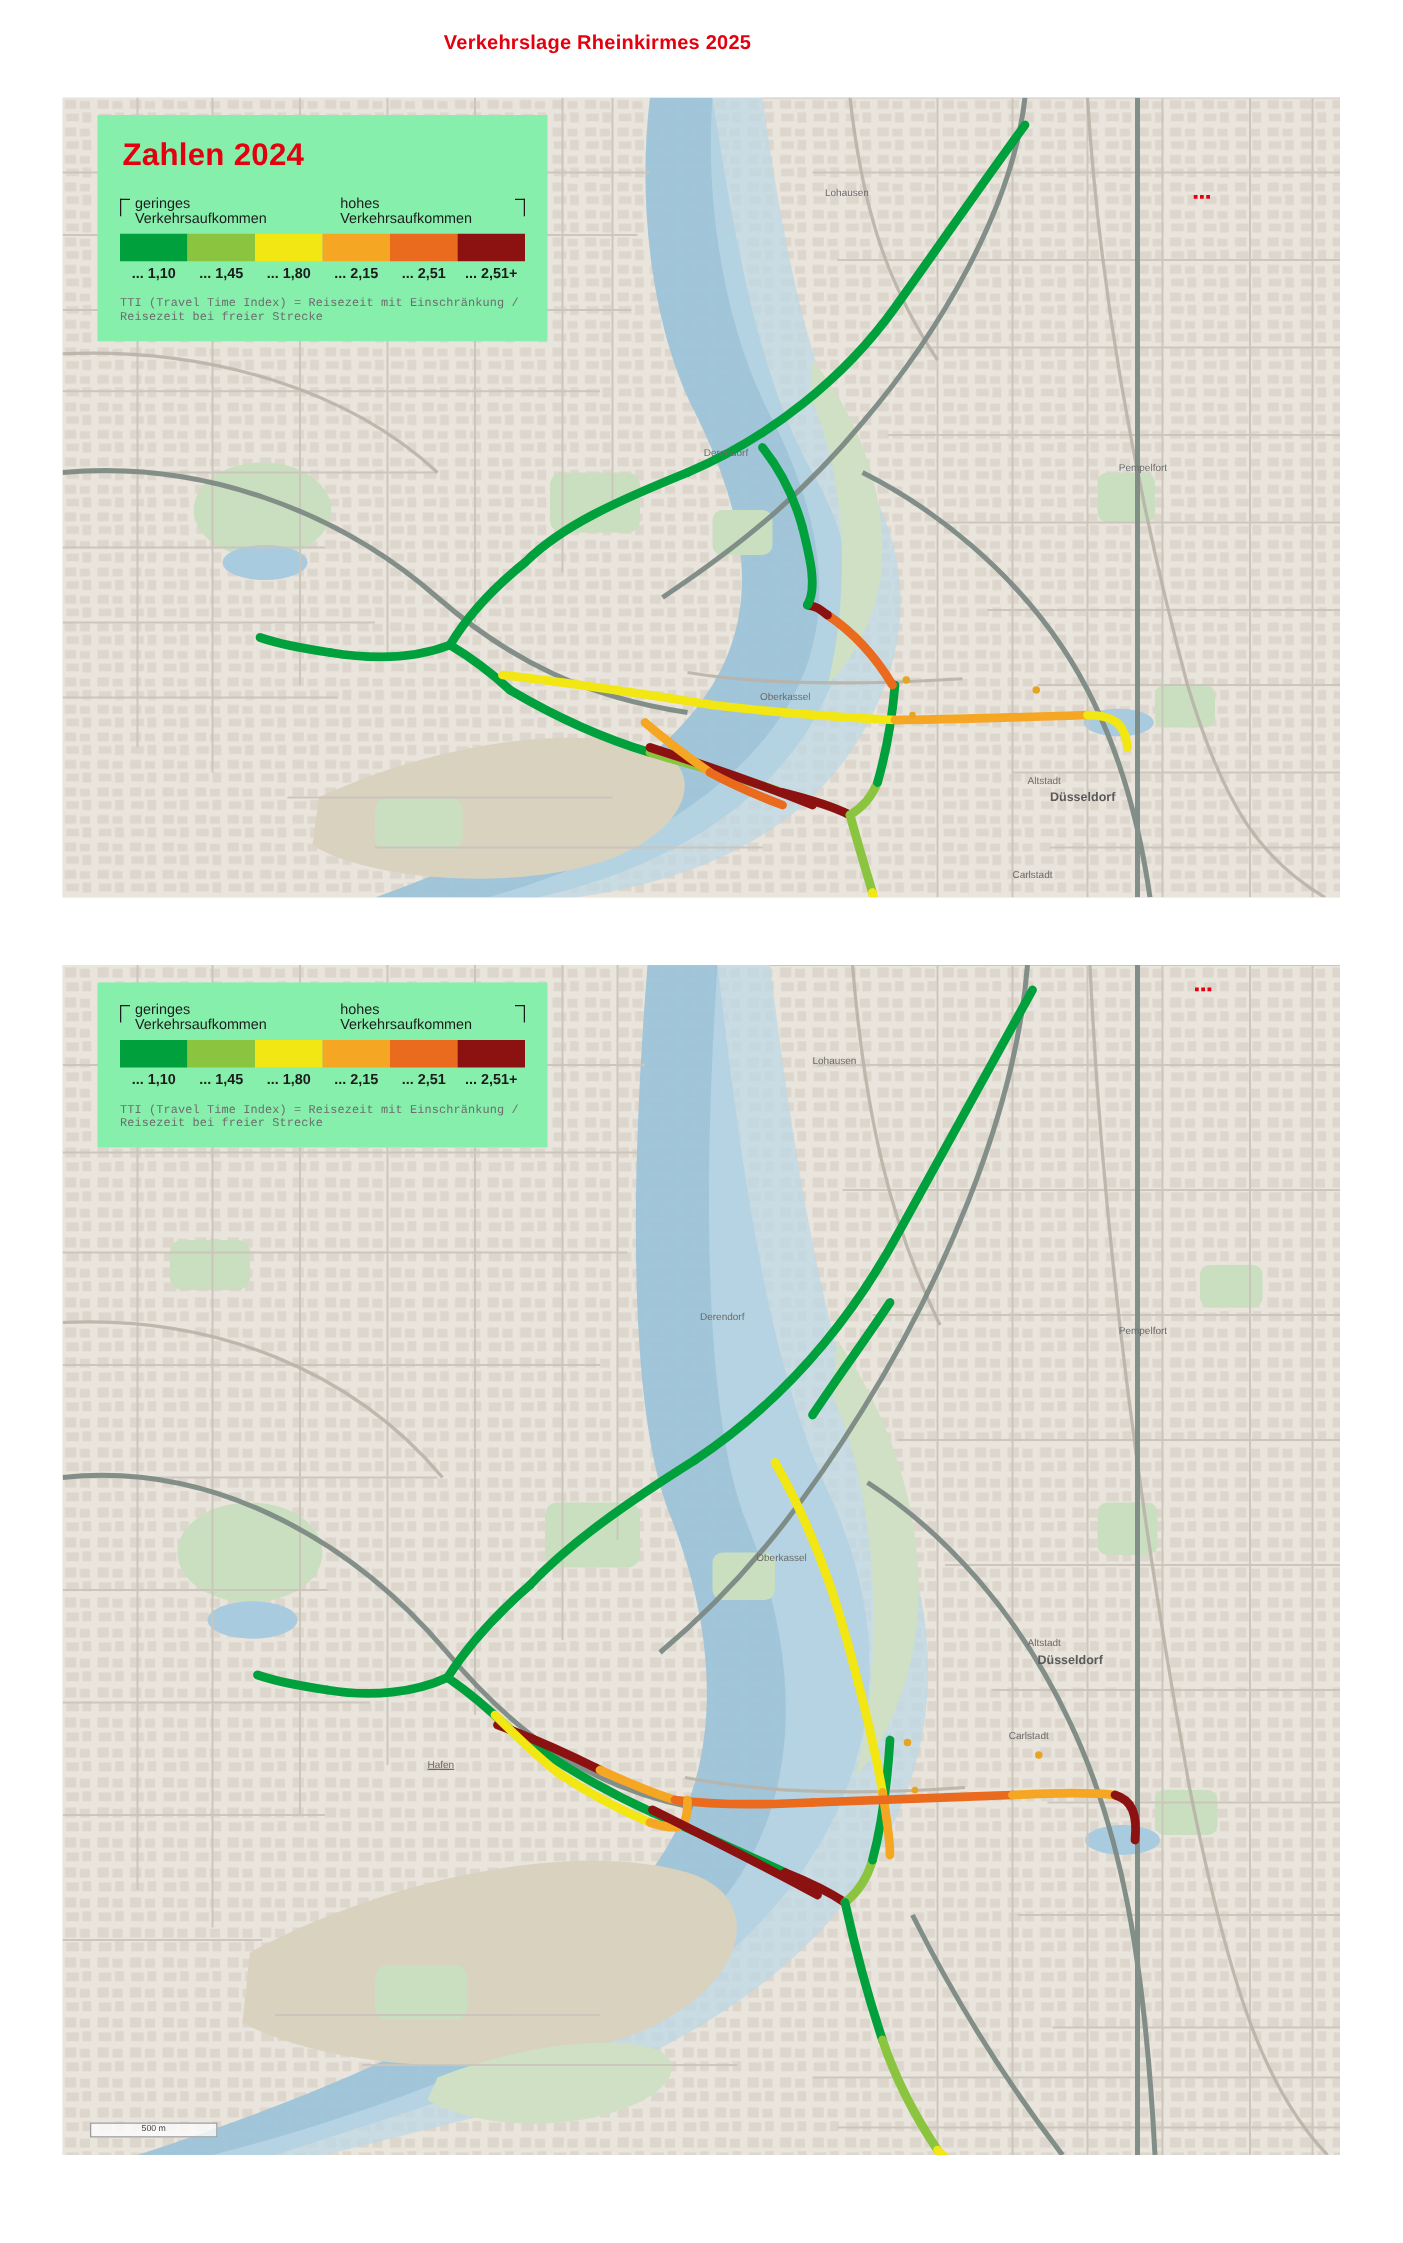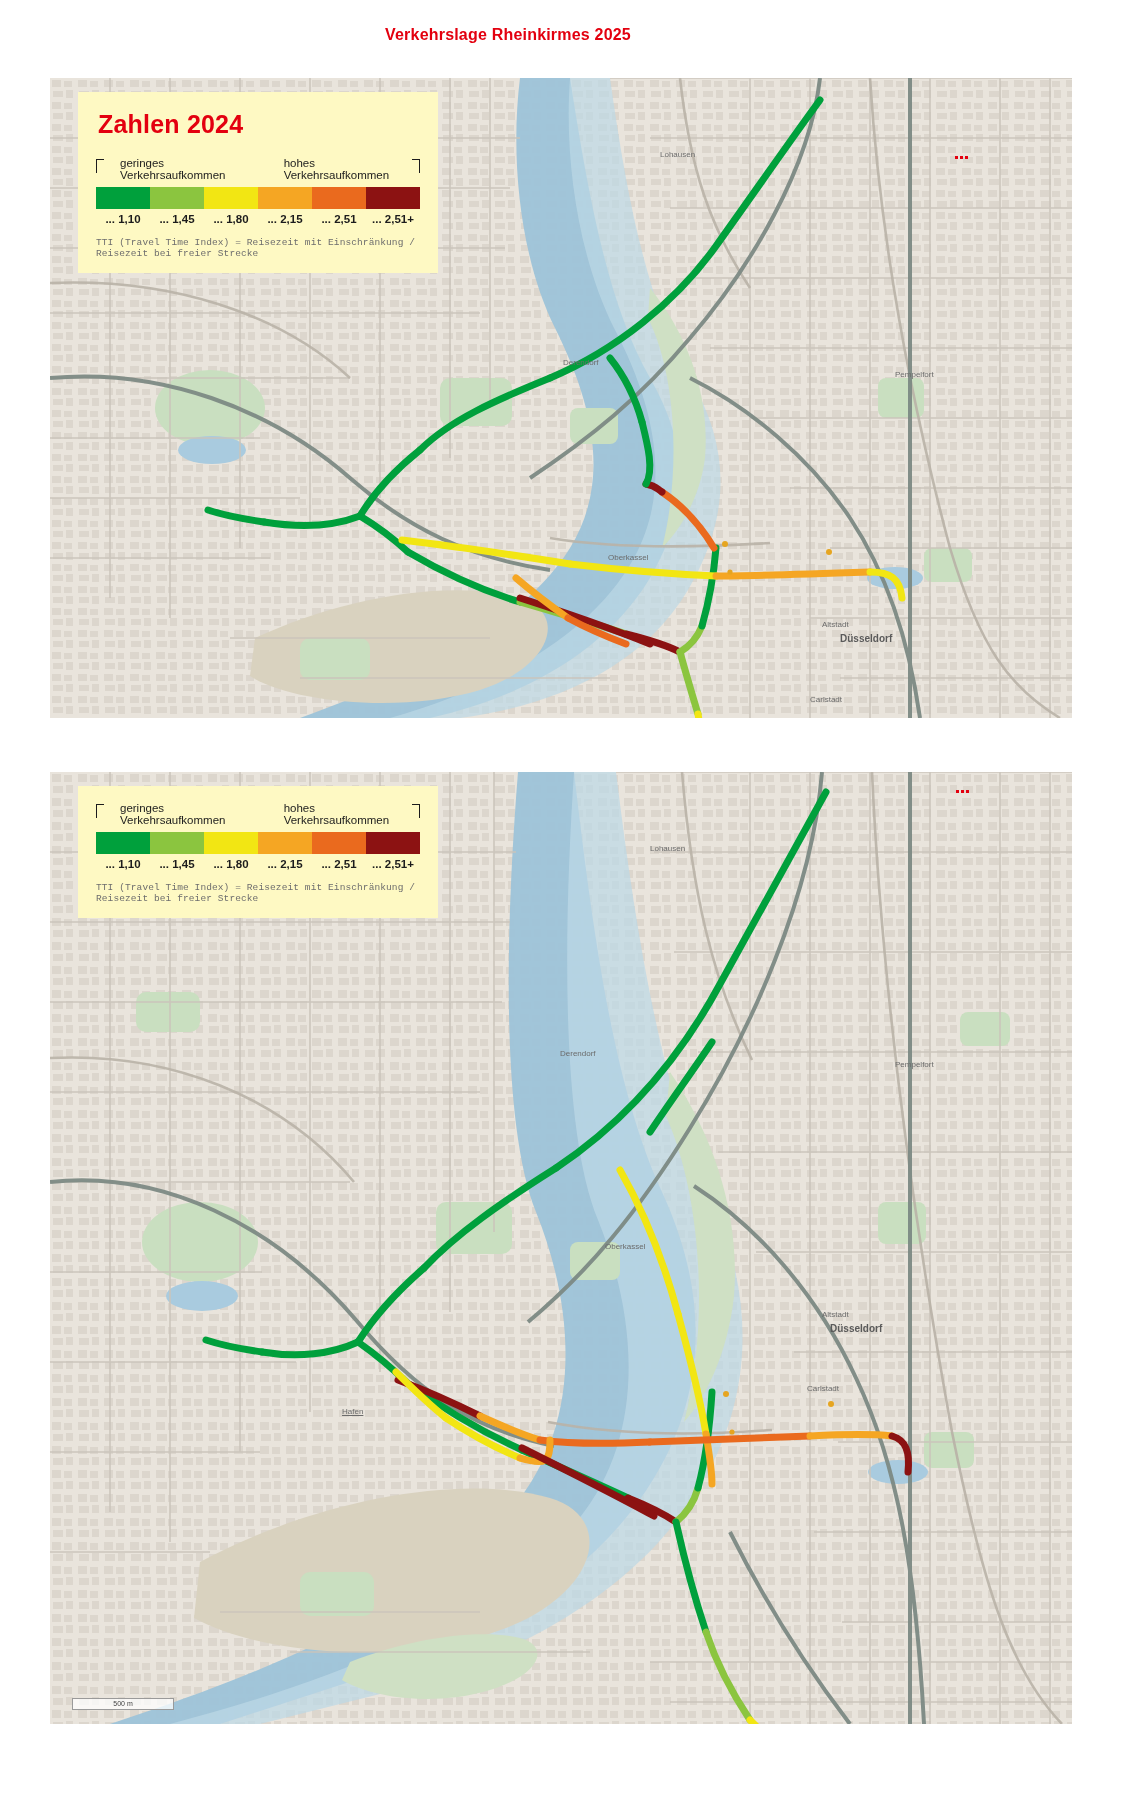--- a/index.html
+++ b/index.html
@@ -18,21 +18,20 @@
   .page-title {
     position: absolute;
     top: 26px;
     left: 0;
     width: 956px;
     text-align: center;
     color: #e3000f;
     font-size: 16px;
     font-weight: bold;
     letter-spacing: 0.2px;
-    padding-left: 30px;
   }
 
   .map-panel {
     position: absolute;
     left: 50px;
     width: 1022px;
     background: #e9e4dc;
     overflow: hidden;
   }
   #panel-2024 { top: 78px; height: 640px; }
@@ -41,21 +40,21 @@
   
   .map-art { position: absolute; inset: 0; }
   .map-art svg { display: block; width: 100%; height: 100%; }
 
   
   .legend-card {
     position: absolute;
     left: 28px;
     top: 14px;
     width: 360px;
-    background: #fef9c3;
+    background: #86efac;
     padding: 16px 18px 14px 18px;
     box-sizing: border-box;
   }
   .legend-title {
     color: #e3000f;
     font-size: 25px;
     font-weight: bold;
     margin: 2px 0 18px 2px;
     letter-spacing: 0.2px;
   }
@@ -70,21 +69,21 @@
   .legend-ends .bracket-l,
   .legend-ends .bracket-r {
     position: absolute;
     top: 2px;
     width: 7px;
     height: 13px;
     border-top: 1px solid #1c1c1c;
   }
   .legend-ends .bracket-l { left: 0; border-left: 1px solid #1c1c1c; }
   .legend-ends .bracket-r { right: 0; border-right: 1px solid #1c1c1c; }
-  .legend-ends span { padding: 0 8px; margin-left: 12px; }
+  .legend-ends span { padding: 0 8px; }
 
   .legend-bar {
     display: flex;
     height: 22px;
     margin: 6px 0 4px 0;
   }
   .legend-bar div { flex: 1 1 0; }
 
   .legend-ticks {
     display: flex;

